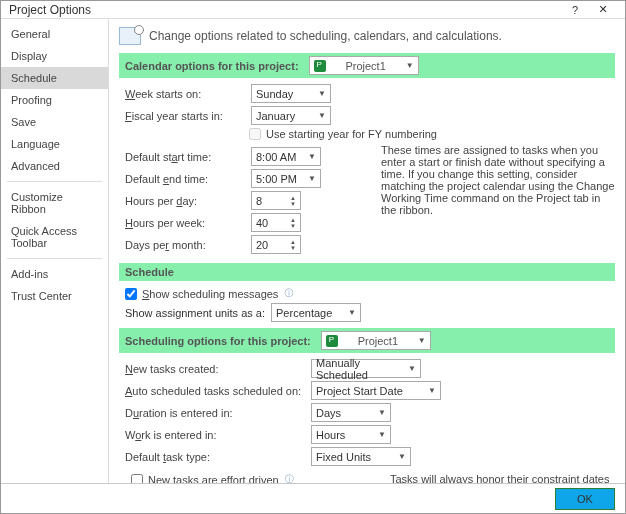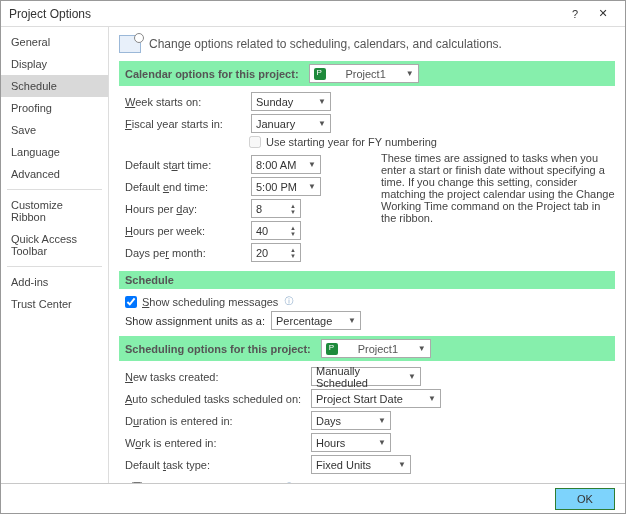--- a/index.html
+++ b/index.html
@@ -1,18 +1,18 @@
 <!DOCTYPE html>
 <html><head>
 <meta charset="utf-8">
 <style>
 * { box-sizing: border-box; margin: 0; padding: 0; font-family: "Segoe UI", Tahoma, sans-serif; }
 body { background: #fff; color: #333; font-size: 11px; }
 .window { width: 626px; height: 514px; border: 1px solid #999; display: flex; flex-direction: column; }
-.titlebar { height: 26px; display: flex; align-items: center; padding: 0 8px; border-bottom: 1px solid #ddd; }
+.titlebar { height: 18px; display: flex; align-items: center; padding: 0 8px; border-bottom: 1px solid #ddd; }
 .titlebar .title { flex: 1; font-size: 12px; }
 .titlebar .btn { width: 28px; height: 20px; display: flex; align-items: center; justify-content: center; cursor: pointer; }
 .body { flex: 1; display: flex; overflow: hidden; }
 .sidebar { width: 108px; border-right: 1px solid #ddd; padding: 4px 0; }
 .sidebar-item { padding: 5px 10px; cursor: pointer; color: #444; }
 .sidebar-item.selected { background: #d9d9d9; }
 .sidebar-sep { height: 1px; background: #ddd; margin: 4px 6px; }
 .main { flex: 1; position: relative; overflow-y: scroll; padding: 8px 10px 10px 10px; }
 .header-row { display: flex; align-items: center; gap: 8px; margin-bottom: 8px; }
 .header-icon { width: 22px; height: 18px; background: #e8f0fa; border: 1px solid #9bb8d8; position: relative; }
@@ -30,21 +30,21 @@
 .spin .updn { display:flex; flex-direction:column; font-size:6px; line-height:6px; color:#555; margin-left:4px; }
 .hint { color:#444; font-size:11px; max-width:250px; }
 .chk { display:inline-flex; align-items:center; gap:5px; cursor:pointer; color:#444; }
 .chk input { width:12px; height:12px; }
 .info { color:#8aa9c9; font-size:9px; cursor:help; }
 .cols { display:flex; gap:28px; }
 .cols .col { flex:1; min-width: 0; }
 .green-icon { width:12px; height:12px; background:#1e8a3b; border-radius:2px; display:inline-block; position:relative; }
 .green-icon::after { content:"P"; color:#fff; font-size:8px; position:absolute; left:3px; top:0; }
 .footer { height: 30px; border-top:1px solid #c8c8c8; display:flex; align-items:center; justify-content:flex-end; gap:8px; padding:0 10px; }
-.btn-std { min-width:60px; height:22px; border:1px solid #8a8a8a; background:#7dd3fc; cursor:pointer; display:inline-flex; align-items:center; justify-content:center; }
+.btn-std { min-width:60px; height:22px; border:1px solid #8a8a8a; background:#0ea5e9; cursor:pointer; display:inline-flex; align-items:center; justify-content:center; }
 .btn-ok { border:1px solid #2f7d32; }
 .u { text-decoration: underline; }
 ::-webkit-scrollbar { width:14px; }
 ::-webkit-scrollbar-track { background:#f1f1f1; }
 ::-webkit-scrollbar-thumb { background:#c4c4c4; }
 </style>
 </head>
 <body>
 
 <div class="window">

